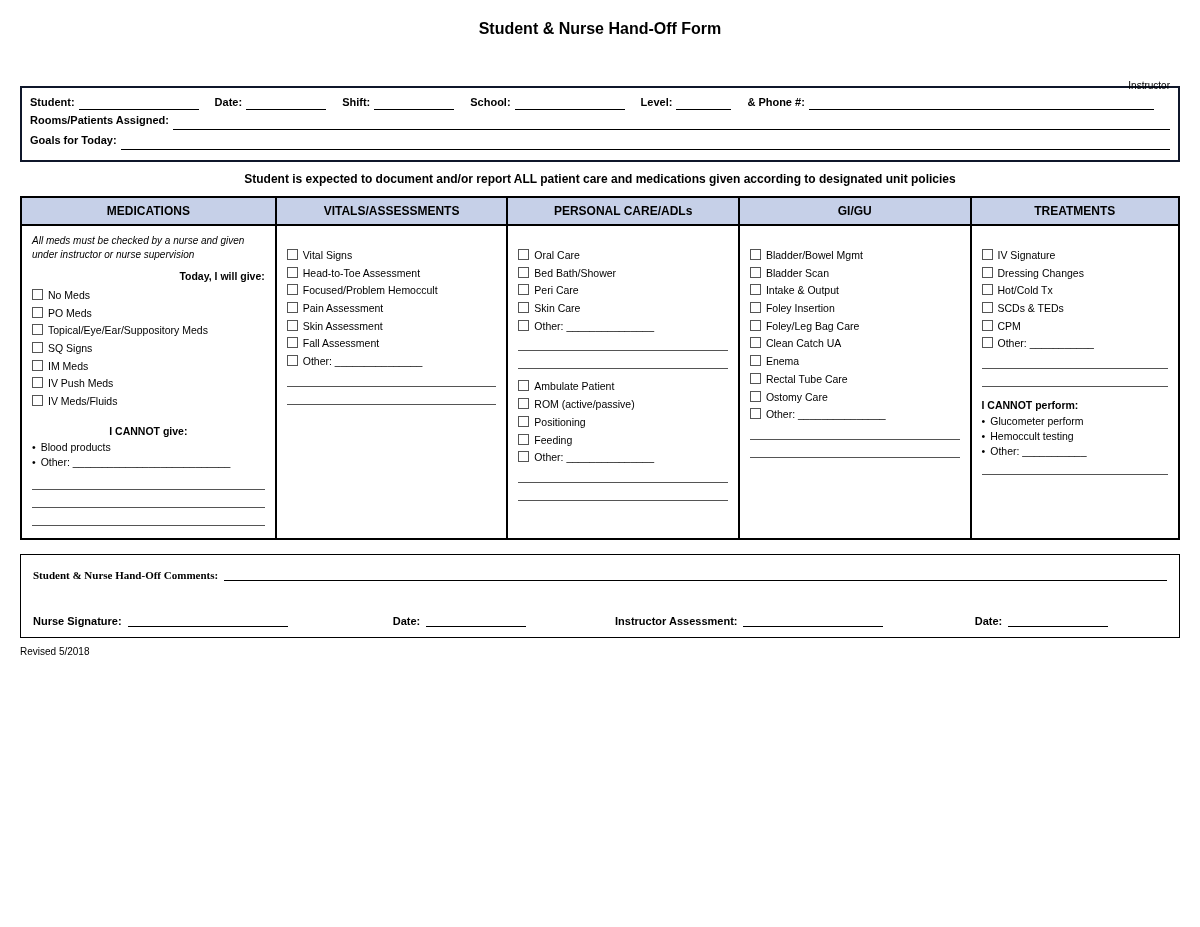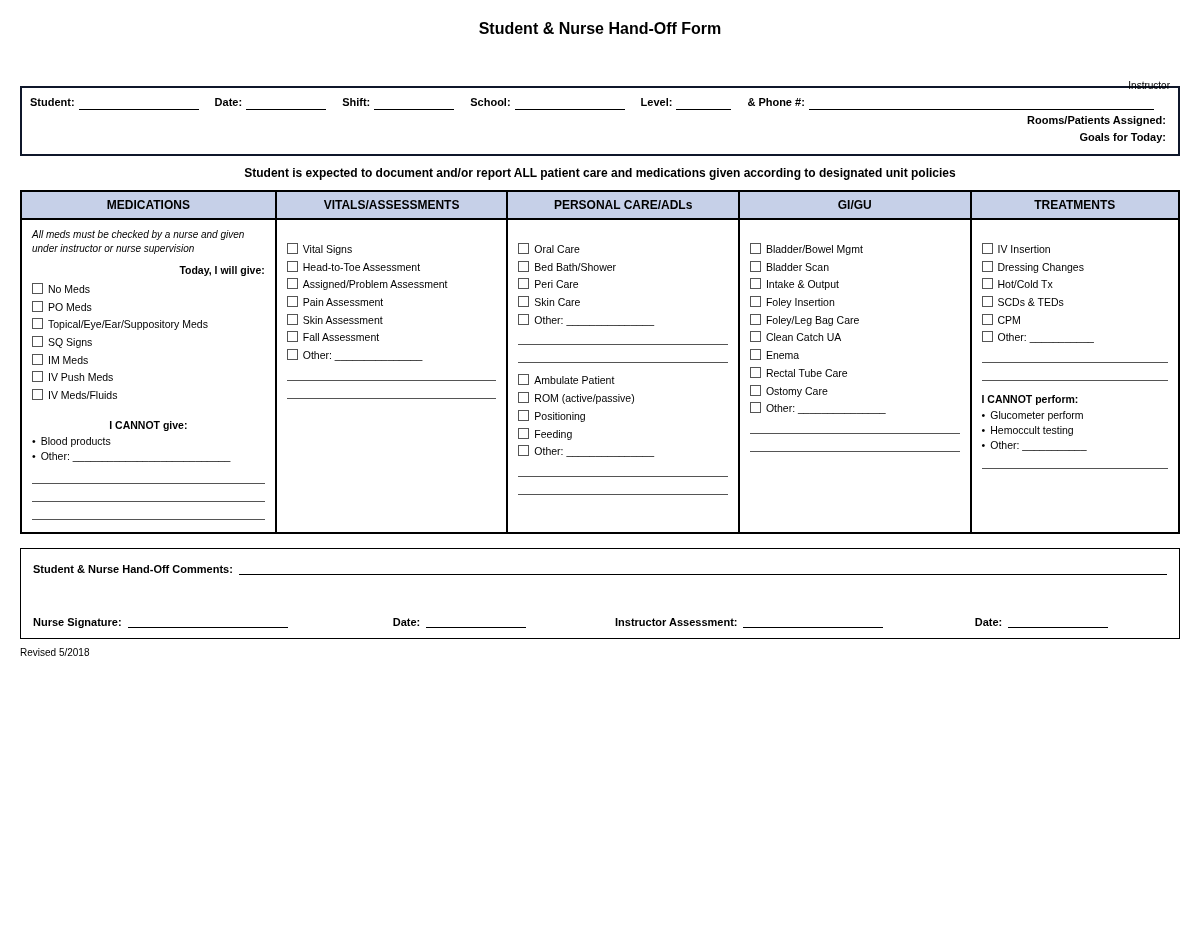--- a/index.html
+++ b/index.html
@@ -48,23 +48,21 @@
       display: inline-block;
     }
     .underline-field-long {
       border-bottom: 1px solid #000;
       flex: 1;
       height: 16px;
       display: inline-block;
     }
     .header-row2, .header-row3 {
       display: flex;
-      align-items: flex-end;
       margin-bottom: 4px;
-      flex-direction: column;
     }
     .header-row2 label, .header-row3 label {
       font-weight: bold;
       font-size: 11px;
       margin-right: 4px;
       white-space: nowrap;
     }
     .notice-text {
       text-align: center;
       font-size: 12px;
@@ -148,21 +146,22 @@
       margin-bottom: 4px;
     }
     .footer-box {
       border: 1px solid #000;
       padding: 10px 12px;
       margin-bottom: 8px;
     }
     .footer-row {
       display: flex;
       align-items: flex-end;
-      margin-bottom: 27px;
+      margin-bottom: 20px;
+      font-family: Liberation Serif, serif;
     }
     .footer-row label {
       font-weight: bold;
       font-size: 11px;
       white-space: nowrap;
       margin-right: 6px;
     }
     .footer-sig-row {
       display: flex;
       align-items: flex-end;
@@ -307,21 +306,21 @@
         <div class="checkbox-item">
             <span class="cb"></span>
             <span>Vital Signs</span>
           </div>
         <div class="checkbox-item">
             <span class="cb"></span>
             <span>Head-to-Toe Assessment</span>
           </div>
         <div class="checkbox-item">
             <span class="cb"></span>
-            <span>Assigned/Problem Assessment</span>
+            <span>Focused/Problem Hemoccult</span>
           </div>
         <div class="checkbox-item">
             <span class="cb"></span>
             <span>Pain Assessment</span>
           </div>
         <div class="checkbox-item">
             <span class="cb"></span>
             <span>Skin Assessment</span>
           </div>
         <div class="checkbox-item">
@@ -436,21 +435,21 @@
         <div style="margin-top:4px;">
           <span class="write-line"></span>
           <span class="write-line"></span>
         </div>
       </td>
 
       <td>
         <div style="height:14px;"></div>
         <div class="checkbox-item">
             <span class="cb"></span>
-            <span>IV Insertion</span>
+            <span>IV Signature</span>
           </div>
         <div class="checkbox-item">
             <span class="cb"></span>
             <span>Dressing Changes</span>
           </div>
         <div class="checkbox-item">
             <span class="cb"></span>
             <span>Hot/Cold Tx</span>
           </div>
         <div class="checkbox-item">

